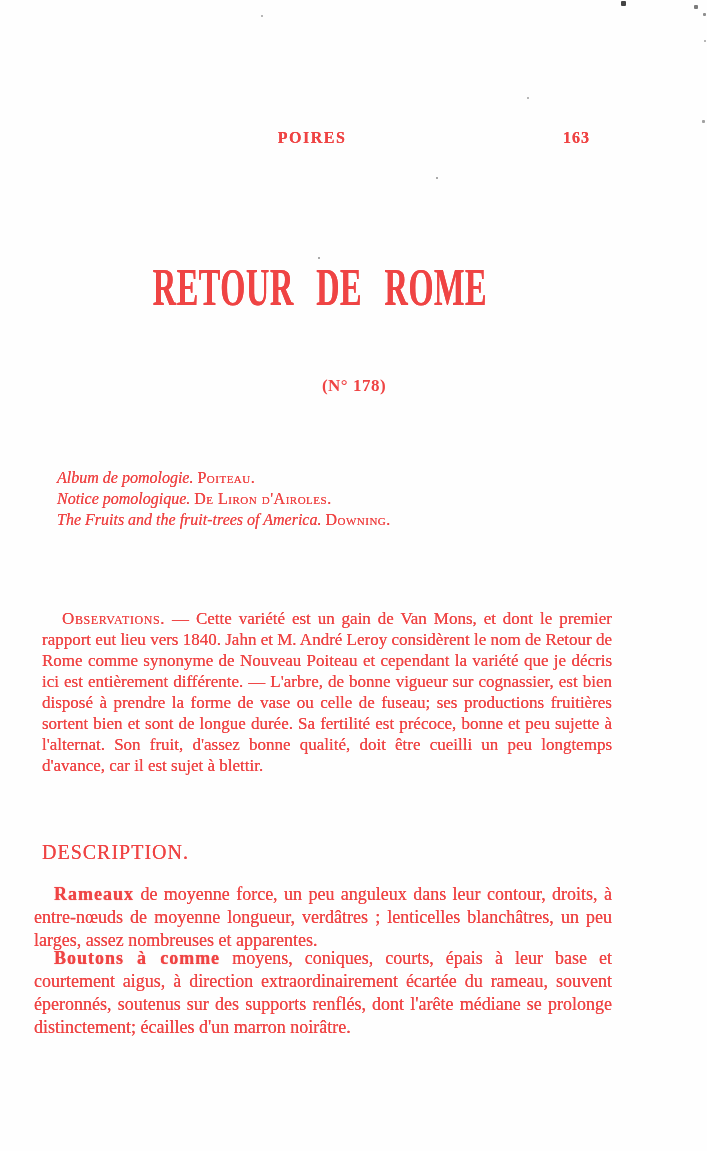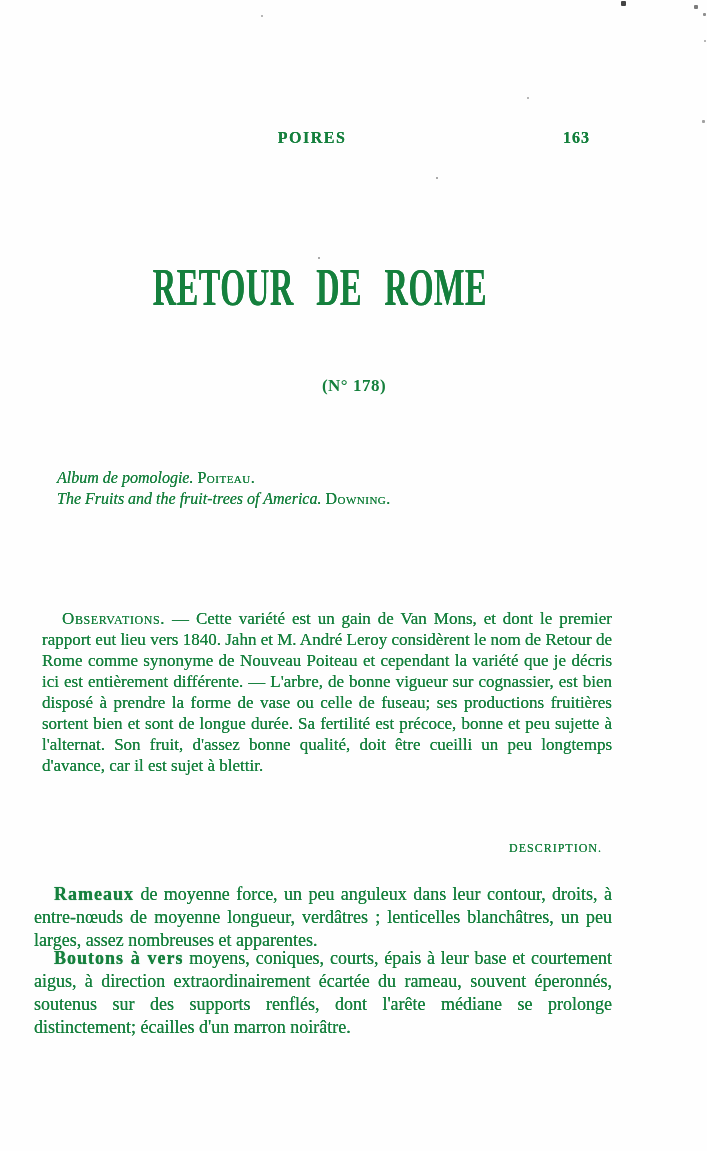--- a/index.html
+++ b/index.html
@@ -6,21 +6,21 @@
     margin: 0;
     padding: 0;
     background: #ffffff;
   }
   .page {
     position: relative;
     width: 707px;
     height: 1151px;
     background: #fefefe;
     font-family: "Liberation Serif", serif;
-    color: #15803d;
+    color: #ef4444;
     overflow: hidden;
   }
   .header {
     position: absolute;
     top: 129px;
     left: 42px;
     width: 570px;
     height: 22px;
     font-size: 16px;
     font-weight: bold;
@@ -92,22 +92,22 @@
     text-indent: 20px;
     text-shadow: 0 0 0.4px currentColor;
   }
   .obs-lead { letter-spacing: 0.6px; }
   .desc-heading {
     position: absolute;
     top: 841px;
     left: 42px;
     width: 560px;
     margin: 0;
-    text-align: right;
-    font-size: 12px;
+    text-align: left;
+    font-size: 20px;
     font-weight: normal;
     letter-spacing: 1px;
     text-shadow: 0 0 0.5px currentColor;
   }
   .desc-para {
     position: absolute;
     left: 34px;
     width: 578px;
     margin: 0;
     font-size: 18px;
@@ -138,30 +138,31 @@
     <span class="running-title">POIRES</span>
     <span class="page-number">163</span>
   </div>
 
   <h1 class="title">RETOUR DE ROME</h1>
 
   <div class="number">(N° 178)</div>
 
   <div class="biblio">
       <div class="biblio-line"><span class="i">Album de pomologie. </span><span class="sc">Poiteau.</span></div>
+      <div class="biblio-line"><span class="i">Notice pomologique. </span><span class="sc">De Liron d'Airoles.</span></div>
       <div class="biblio-line"><span class="i">The Fruits and the fruit-trees of America. </span><span class="sc">Downing.</span></div>
     </div>
 
   <p class="observations"><span class="sc obs-lead">Observations.</span><span> — Cette variété est un gain de Van Mons, et dont le premier rapport eut lieu vers 1840. Jahn et M. André Leroy considèrent le nom de Retour de Rome comme synonyme de Nouveau Poiteau et cependant la variété que je décris ici est entièrement différente. — L'arbre, de bonne vigueur sur cognassier, est bien disposé à prendre la forme de vase ou celle de fuseau; ses productions fruitières sortent bien et sont de longue durée. Sa fertilité est précoce, bonne et peu sujette à l'alternat. Son fruit, d'assez bonne qualité, doit être cueilli un peu longtemps d'avance, car il est sujet à blettir.</span></p>
 
   <h2 class="desc-heading">DESCRIPTION.</h2>
 
   <p class="desc-para para-rameaux"><span class="lead-bold">Rameaux</span><span> de moyenne force, un peu anguleux dans leur contour, droits, à entre-nœuds de moyenne longueur, verdâtres ; lenticelles blanchâtres, un peu larges, assez nombreuses et apparentes.</span></p>
 
-  <p class="desc-para para-boutons"><span class="lead-bold">Boutons à vers</span><span> moyens, coniques, courts, épais à leur base et courtement aigus, à direction extraordinairement écartée du rameau, souvent éperonnés, soutenus sur des supports renflés, dont l'arête médiane se prolonge distinctement; écailles d'un marron noirâtre.</span></p>
+  <p class="desc-para para-boutons"><span class="lead-bold">Boutons à comme</span><span> moyens, coniques, courts, épais à leur base et courtement aigus, à direction extraordinairement écartée du rameau, souvent éperonnés, soutenus sur des supports renflés, dont l'arête médiane se prolonge distinctement; écailles d'un marron noirâtre.</span></p>
 
   <div class="speck" style="left:621px;top:1px;width:5px;height:5px;"></div>
   <div class="speck" style="left:694px;top:5px;width:4px;height:4px;opacity:.7;"></div>
   <div class="speck" style="left:703px;top:13px;width:3px;height:3px;opacity:.6;"></div>
   <div class="speck" style="left:261px;top:15px;width:2px;height:2px;opacity:.5;"></div>
   <div class="speck" style="left:527px;top:97px;width:2px;height:2px;opacity:.5;"></div>
   <div class="speck" style="left:702px;top:120px;width:3px;height:3px;opacity:.5;"></div>
   <div class="speck" style="left:436px;top:177px;width:2px;height:2px;opacity:.6;"></div>
   <div class="speck" style="left:318px;top:257px;width:2px;height:2px;opacity:.6;"></div>
   <div class="speck" style="left:704px;top:40px;width:2px;height:2px;opacity:.5;"></div>

